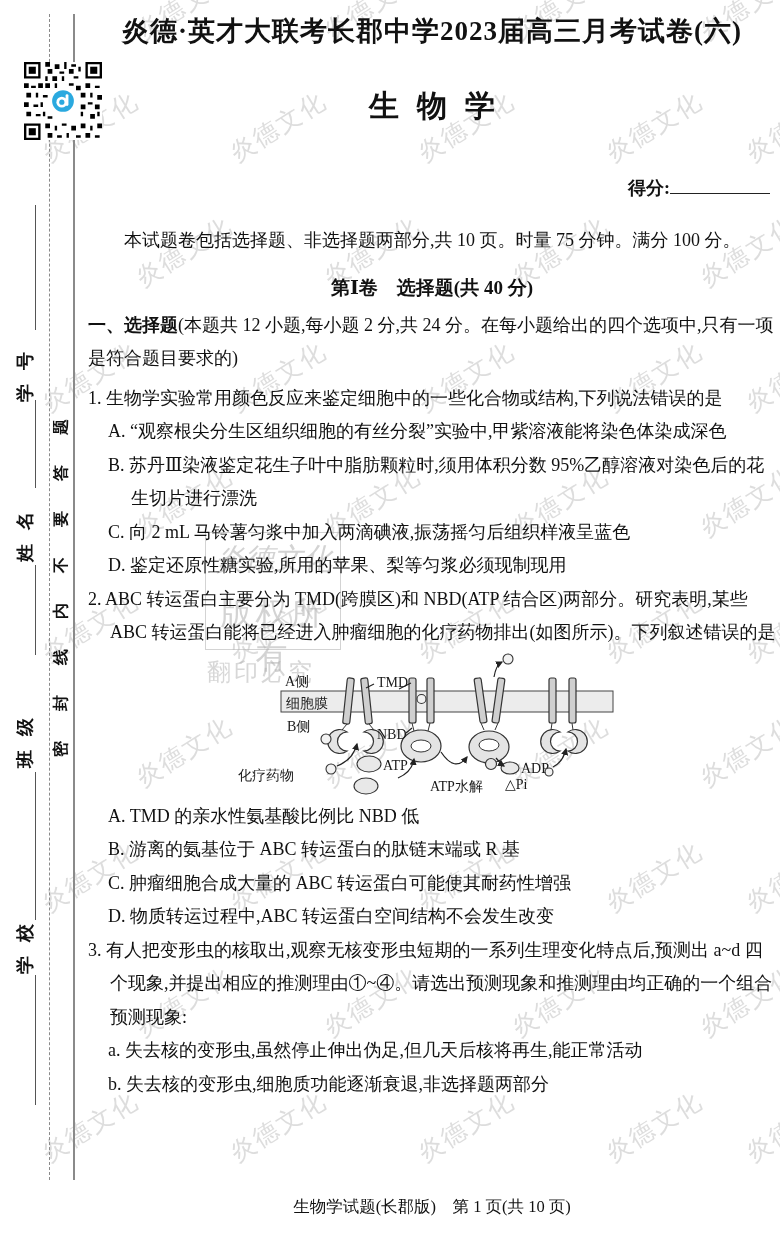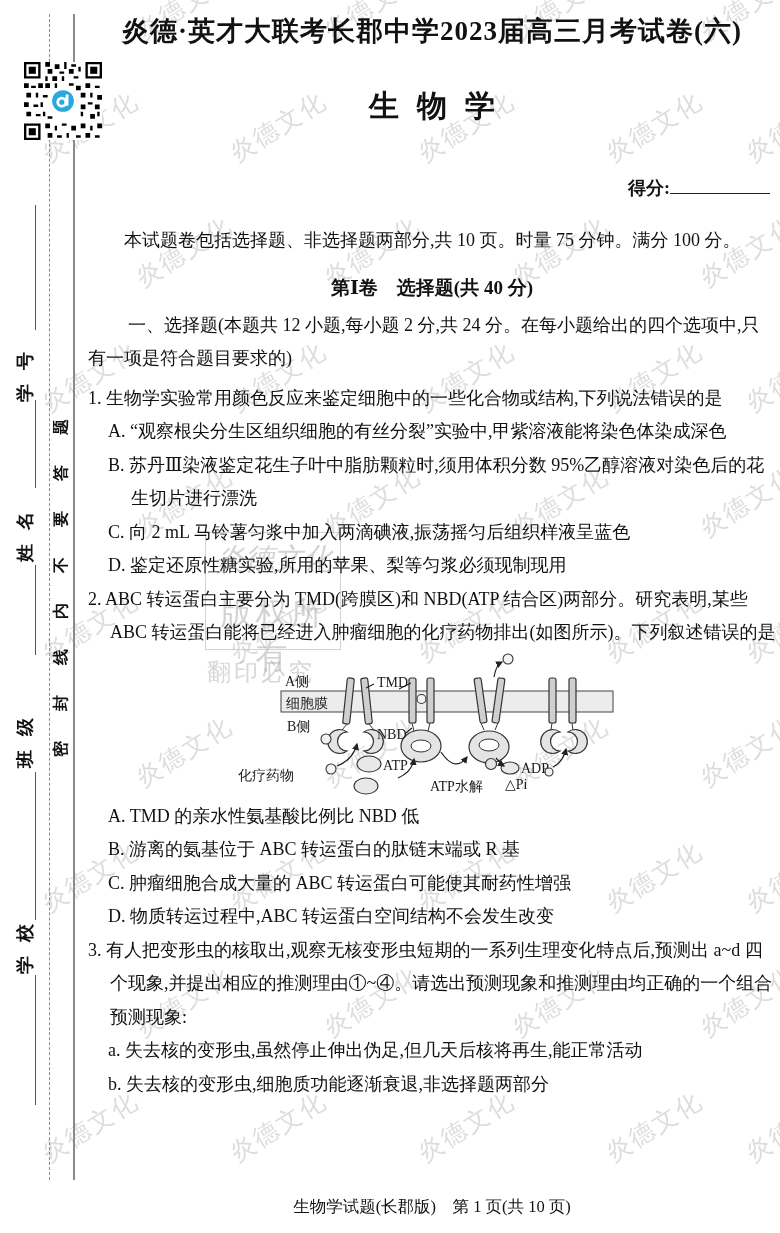--- a/index.html
+++ b/index.html
@@ -34,21 +34,21 @@
            font-weight:700;letter-spacing:18px;text-indent:18px;}
   .qr{position:absolute;left:24px;top:62px;width:78px;height:78px;}
   .score-row{margin:50px 6px 0 0;text-align:right;font-size:18px;line-height:24px;
              font-weight:700;}
   .score-blank{display:inline-block;width:100px;height:15px;
                border-bottom:1.5px solid #222;}
   .intro{margin:24px 0 0 0;text-indent:2em;}
   .part-head{margin:16px 0 0 0;text-align:center;font-weight:700;font-size:19px;
              line-height:27px;}
   .sec-intro{margin:8px 0 0 0;}
-  .sec-intro .b{font-weight:400;margin-left:40px;}
+  .sec-intro .b{font-weight:700;}
   .stem{margin:0;padding-left:22px;text-indent:-22px;}
   .q1{margin-top:6px;}
   .opt{margin:0 0 0 20px;padding-left:23px;text-indent:-23px;}
   .diagram{display:block;margin:0 0 0 145px;}
   .footer{position:absolute;left:88px;top:1196px;width:688px;text-align:center;
           font-size:16.5px;line-height:22px;z-index:1;}
   svg text{font-family:"Liberation Serif","DejaVu Serif",serif;font-size:14px;fill:#1a1a1a;}
 </style>
 </head>
 <body>

